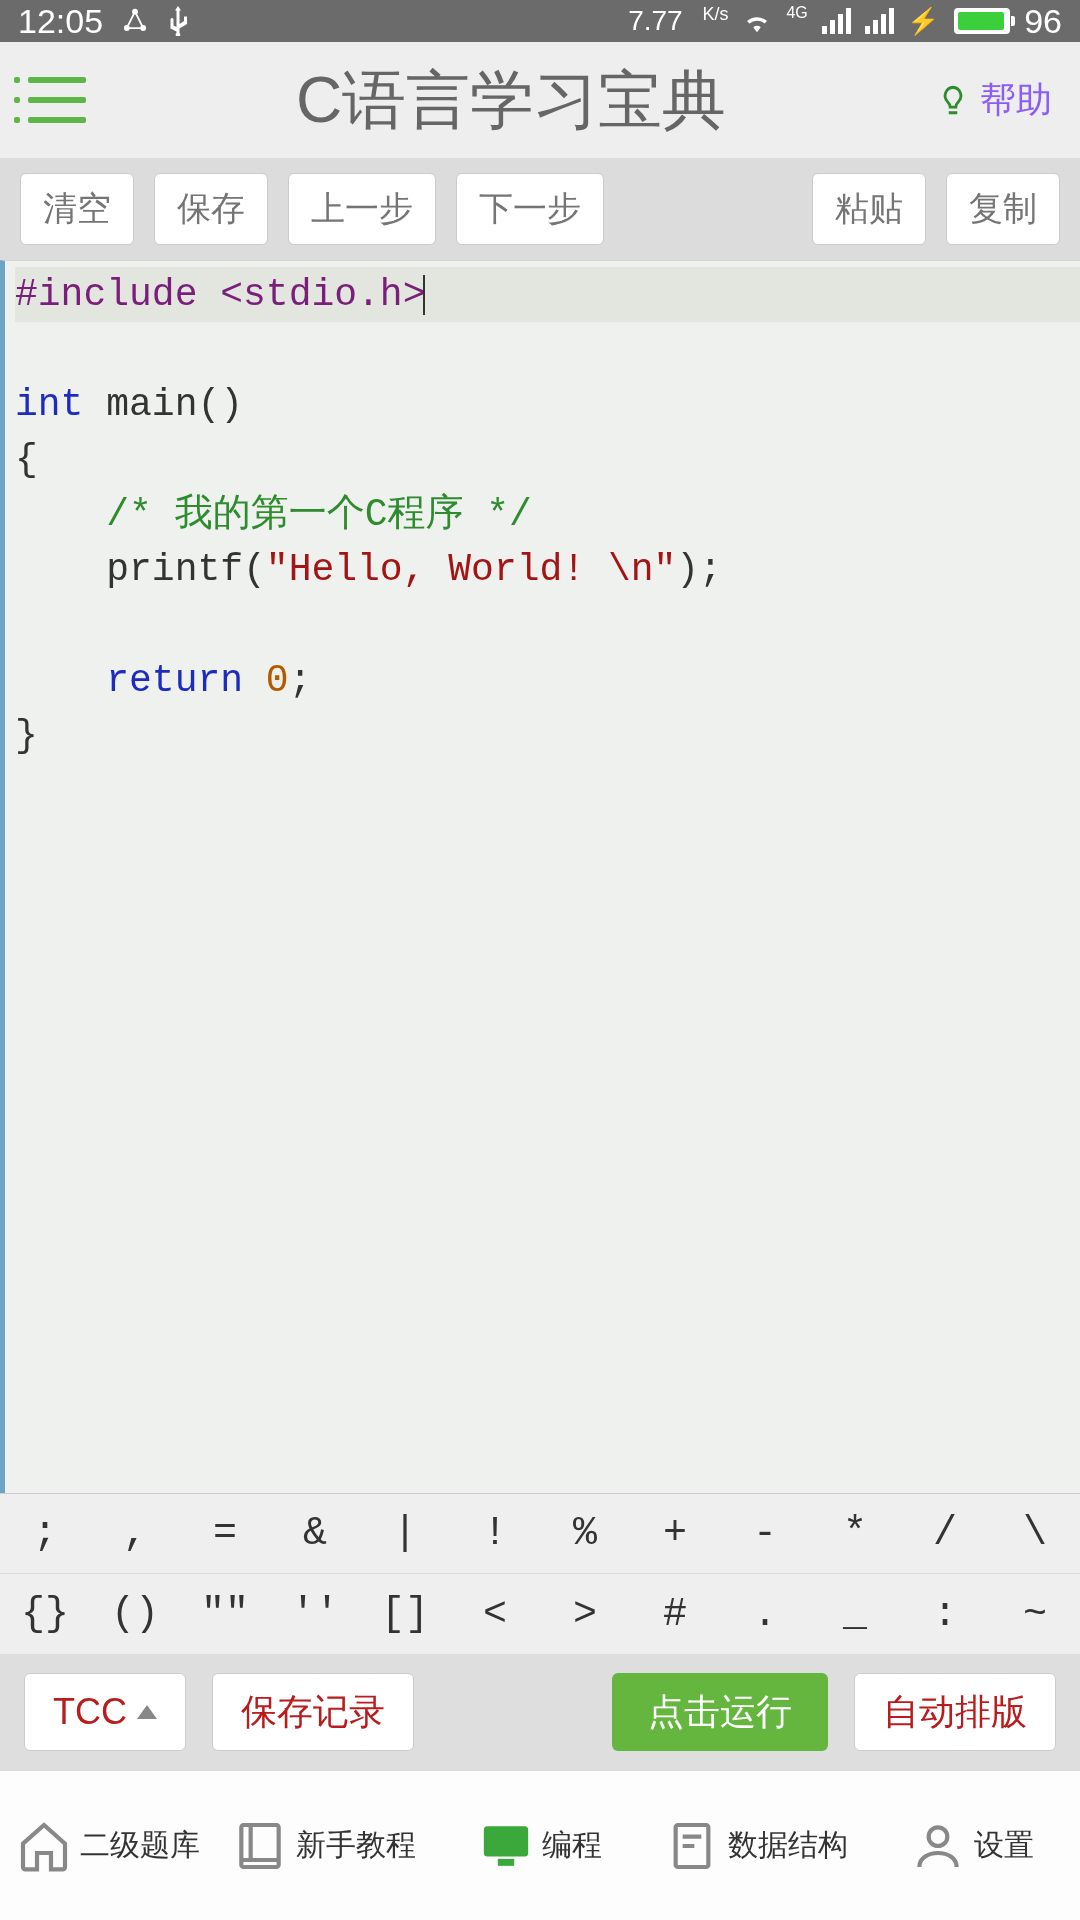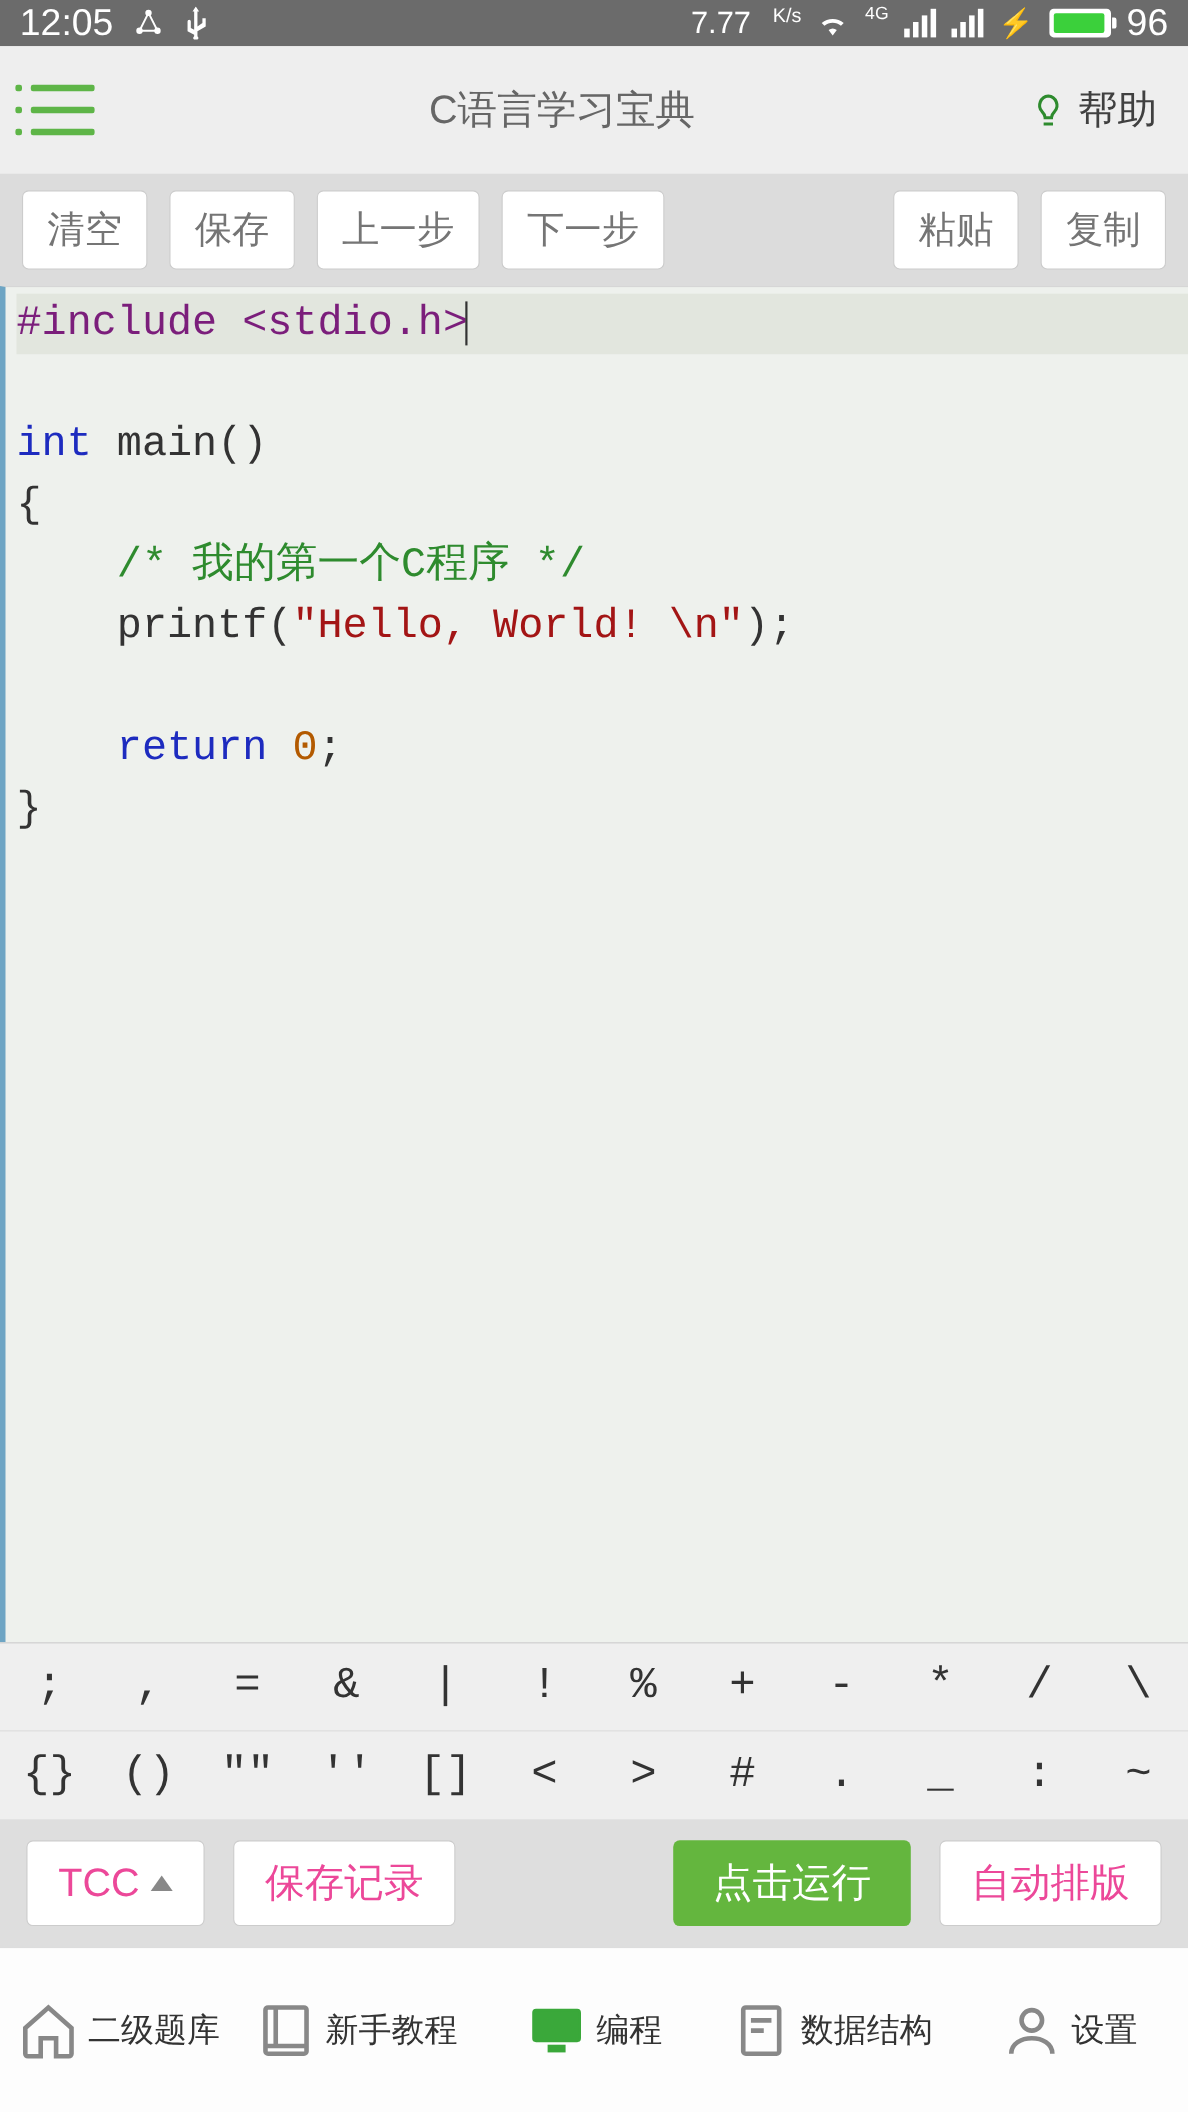--- a/index.html
+++ b/index.html
@@ -44,22 +44,22 @@
   display: flex;
   align-items: center;
   padding: 0 28px;
 }
 .menu-icon {
   width: 58px; height: 46px; color: #5eb547;
   display: flex; flex-direction: column; justify-content: space-between;
 }
 .menu-icon span { display: block; height: 6px; background: #5eb547; border-radius: 2px; position: relative; }
 .menu-icon span::before { content:""; position:absolute; left:-14px; top:0; width:6px; height:6px; background:#5eb547; border-radius: 2px;}
-.app-title { flex:1; text-align:center; font-size: 36px; color: #666; font-weight: 400; }
-.help-area { display: flex; align-items: center; gap: 10px; color: #404040; font-size: 36px; }
+.app-title { flex:1; text-align:center; font-size: 64px; color: #666; font-weight: 400; }
+.help-area { display: flex; align-items: center; gap: 10px; color: #8b5cf6; font-size: 36px; }
 .bulb { width: 34px; height: 34px; }
 
 .toolbar {
   height: 102px;
   background: #dcdcdc;
   display: flex;
   align-items: center;
   padding: 0 20px;
   gap: 20px;
 }
@@ -115,21 +115,21 @@
 .bottom-toolbar {
   height: 116px;
   background: #dedede;
   display: flex;
   align-items: center;
   padding: 0 24px;
   gap: 26px;
 }
 .bot-btn {
   background: #fff; border: 1px solid #ccc; border-radius: 6px;
-  height: 78px; padding: 0 28px; font-size: 36px; color: #ec4899;
+  height: 78px; padding: 0 28px; font-size: 36px; color: #b91c1c;
   display: flex; align-items: center; gap: 10px;
 }
 .run-btn { background: #64b63e; color: #fff; border: none; margin-left: auto; padding: 0 36px;}
 .chev-up { width:0;height:0;border-left:10px solid transparent;border-right:10px solid transparent;border-bottom:14px solid #888;}
 
 .bottom-nav {
   height: 150px;
   background: #fdfdfd;
   border-top: 1px solid #ddd;
   display: flex;

